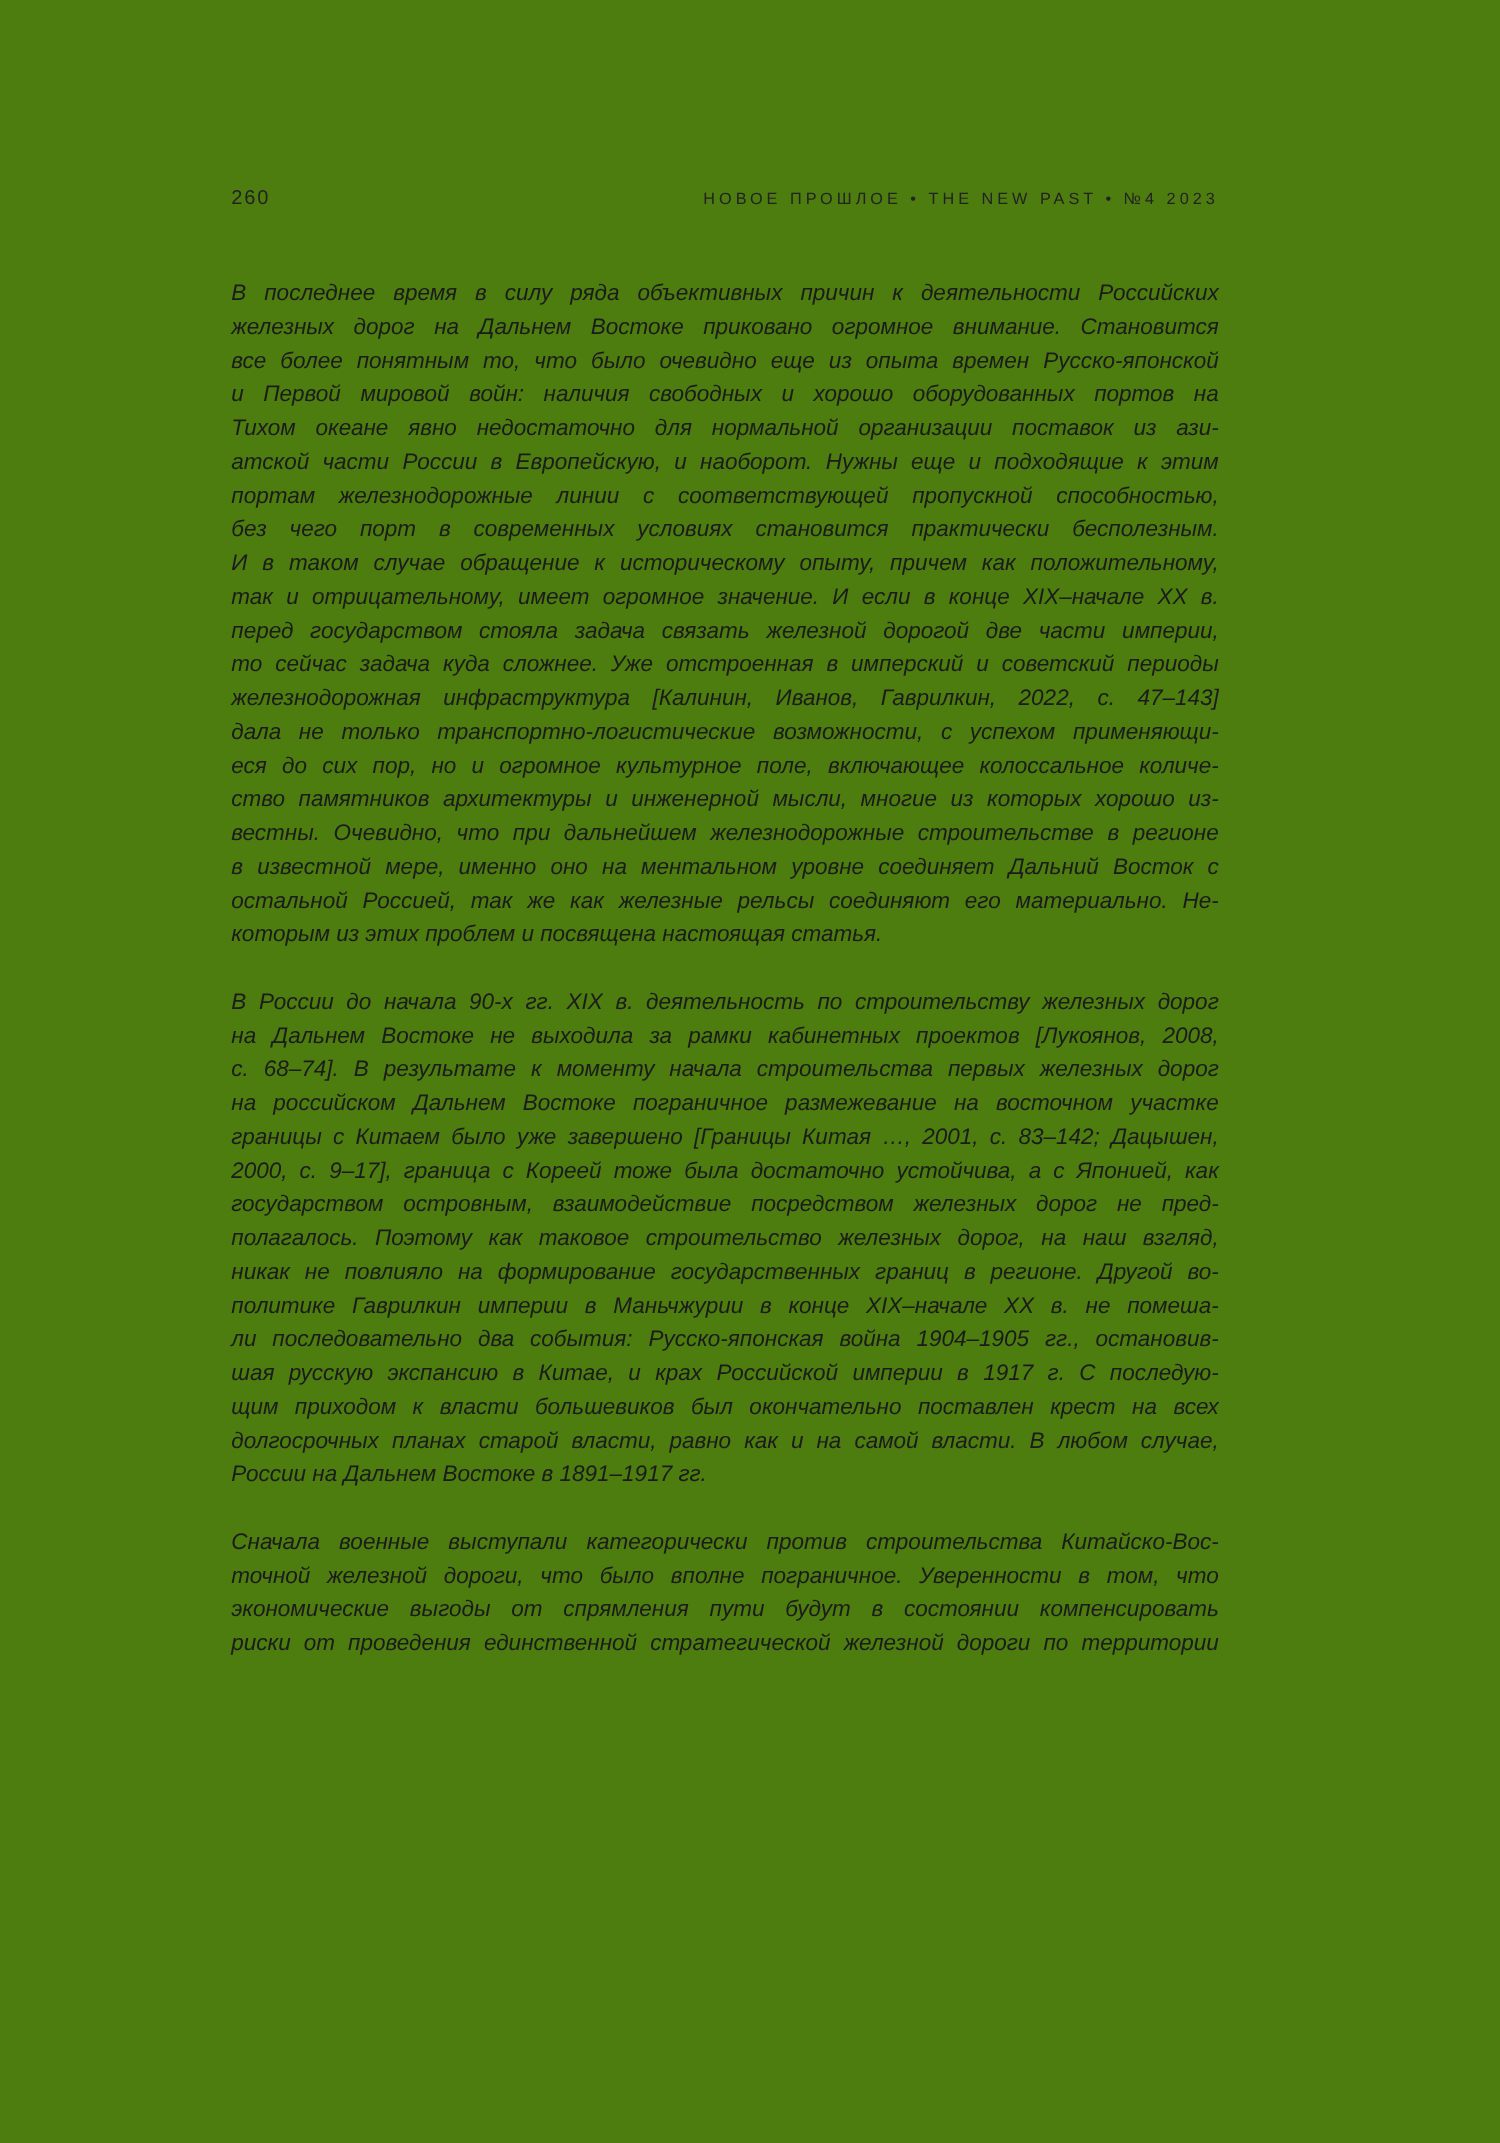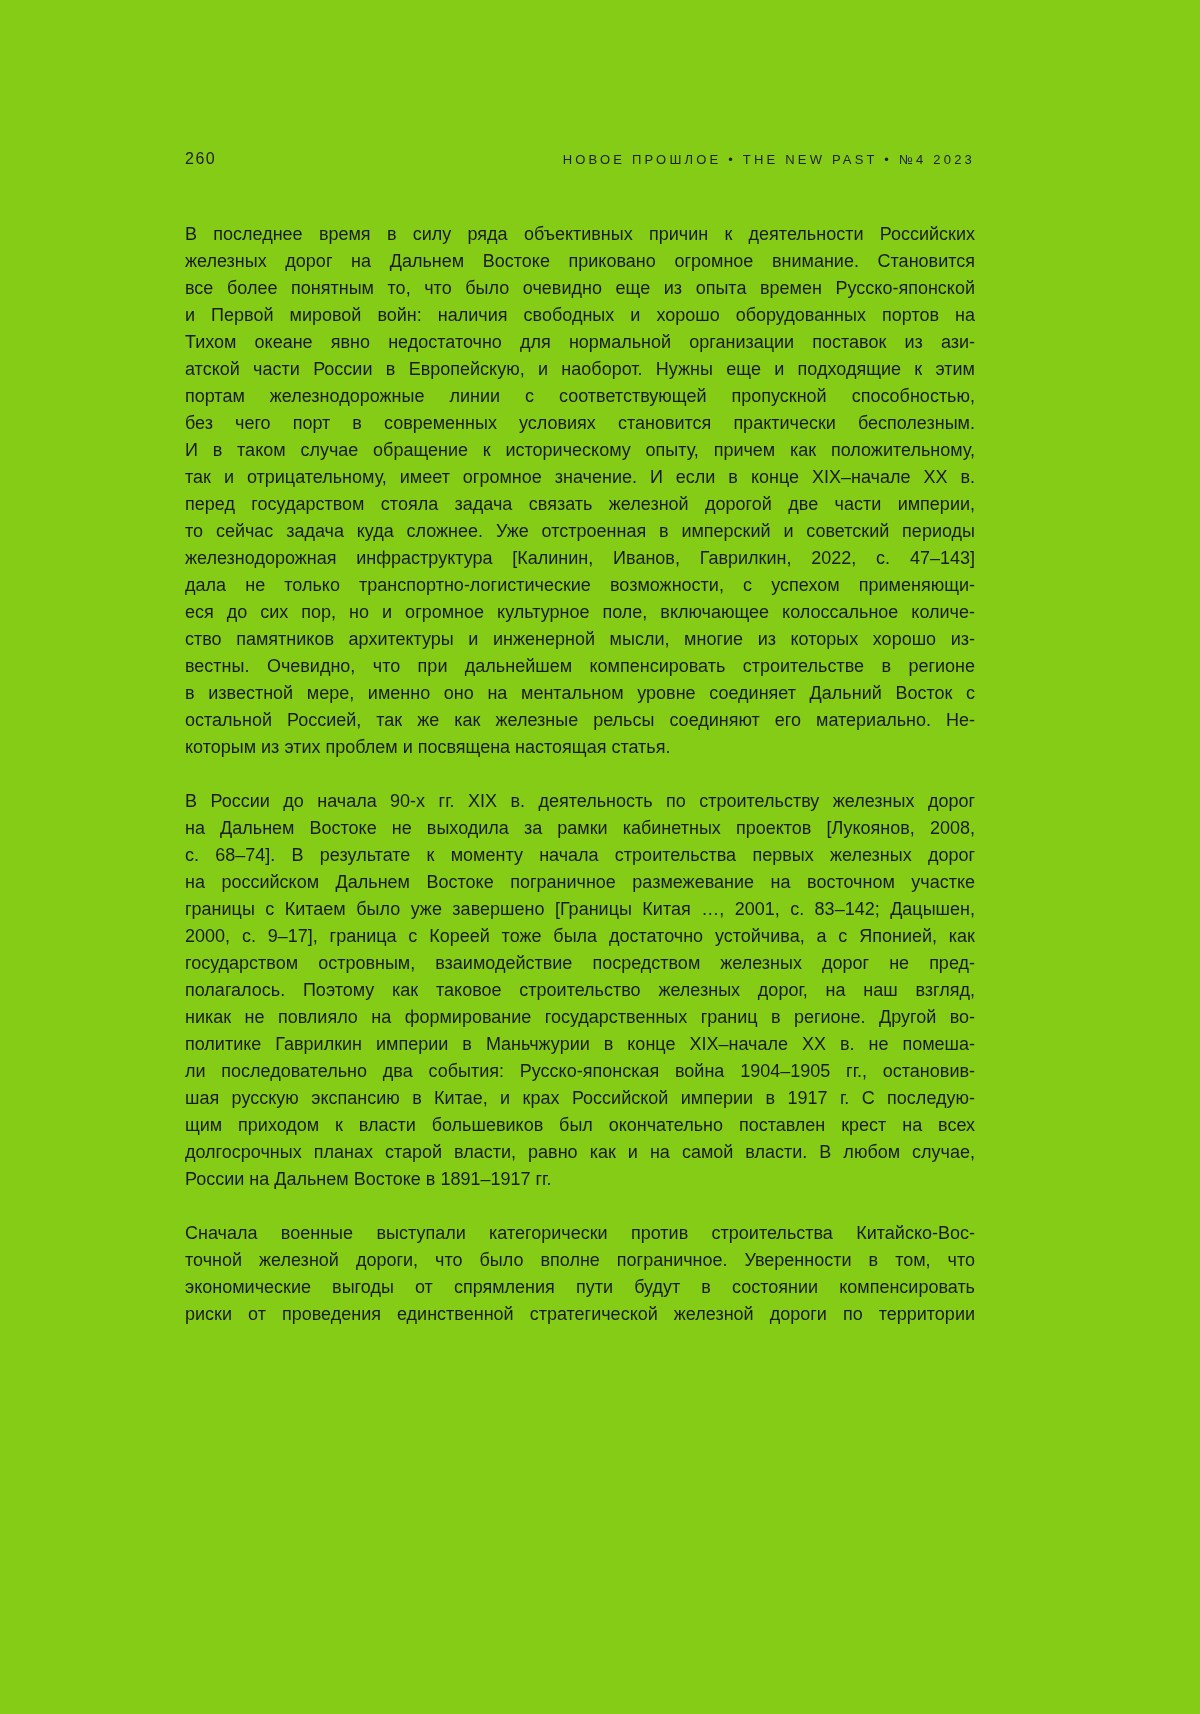--- a/index.html
+++ b/index.html
@@ -2,21 +2,21 @@
 <html><head>
 <meta charset="utf-8">
 <style>
   * { margin: 0; padding: 0; box-sizing: border-box; }
   html, body { background: #e9e9e9; }
   .page {
     position: relative;
     width: 1200px;
     height: 1714px;
     margin: 0 auto;
-    background: #84cc16;
+    background: #4d7c0f;
     font-family: "Liberation Sans", sans-serif;
     color: #1c1c1c;
     overflow: hidden;
   }
   .header {
     position: absolute;
     top: 150px;
     left: 185px;
     width: 790px;
     display: flex;
@@ -38,21 +38,21 @@
   .content {
     position: absolute;
     top: 221px;
     left: 185px;
     width: 790px;
     font-size: 18px;
     line-height: 27px;
     font-stretch: semi-condensed;
     color: #1b1b1b;
   }
-  .para { margin-bottom: 27px; }
+  .para { margin-bottom: 27px; font-style: italic; }
   .line {
     text-align: justify;
     text-align-last: justify;
     white-space: nowrap;
     height: 27px;
     overflow: visible;
   }
   .line.last {
     text-align-last: left;
   }
@@ -76,21 +76,21 @@
         <div class="line">портам железнодорожные линии с соответствующей пропускной способностью,</div>
         <div class="line">без чего порт в современных условиях становится практически бесполезным.</div>
         <div class="line">И в таком случае обращение к историческому опыту, причем как положительному,</div>
         <div class="line">так и отрицательному, имеет огромное значение. И если в конце XIX–начале XX в.</div>
         <div class="line">перед государством стояла задача связать железной дорогой две части империи,</div>
         <div class="line">то сейчас задача куда сложнее. Уже отстроенная в имперский и советский периоды</div>
         <div class="line">железнодорожная инфраструктура [Калинин, Иванов, Гаврилкин, 2022, с. 47–143]</div>
         <div class="line">дала не только транспортно-логистические возможности, с успехом применяющи-</div>
         <div class="line">еся до сих пор, но и огромное культурное поле, включающее колоссальное количе-</div>
         <div class="line">ство памятников архитектуры и инженерной мысли, многие из которых хорошо из-</div>
-        <div class="line">вестны. Очевидно, что при дальнейшем компенсировать строительстве в регионе</div>
+        <div class="line">вестны. Очевидно, что при дальнейшем железнодорожные строительстве в регионе</div>
         <div class="line">в известной мере, именно оно на ментальном уровне соединяет Дальний Восток с</div>
         <div class="line">остальной Россией, так же как железные рельсы соединяют его материально. Не-</div>
         <div class="line last">которым из этих проблем и посвящена настоящая статья.</div>
       </div>
       <div class="para">
         <div class="line">В России до начала 90-х гг. XIX в. деятельность по строительству железных дорог</div>
         <div class="line">на Дальнем Востоке не выходила за рамки кабинетных проектов [Лукоянов, 2008,</div>
         <div class="line">с. 68–74]. В результате к моменту начала строительства первых железных дорог</div>
         <div class="line">на российском Дальнем Востоке пограничное размежевание на восточном участке</div>
         <div class="line">границы с Китаем было уже завершено [Границы Китая …, 2001, с. 83–142; Дацышен,</div>

